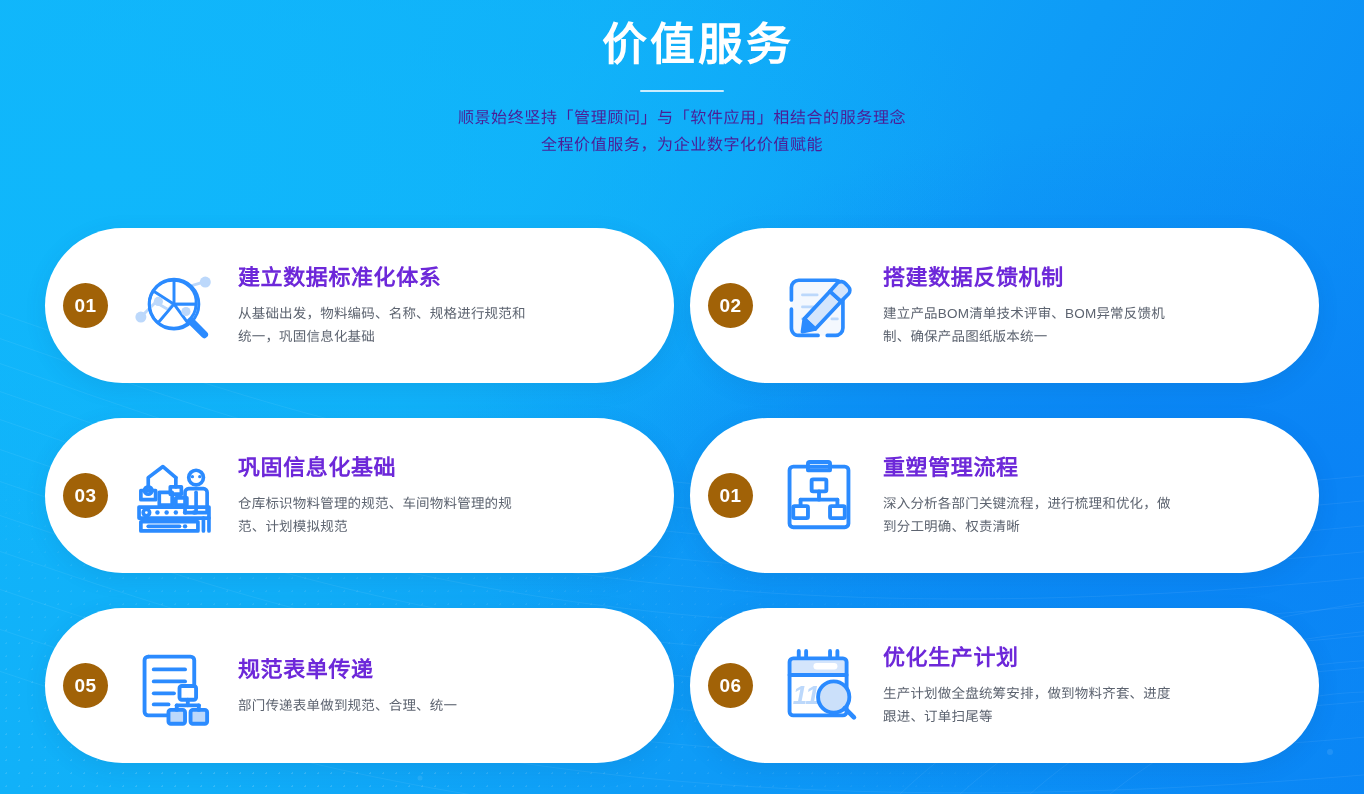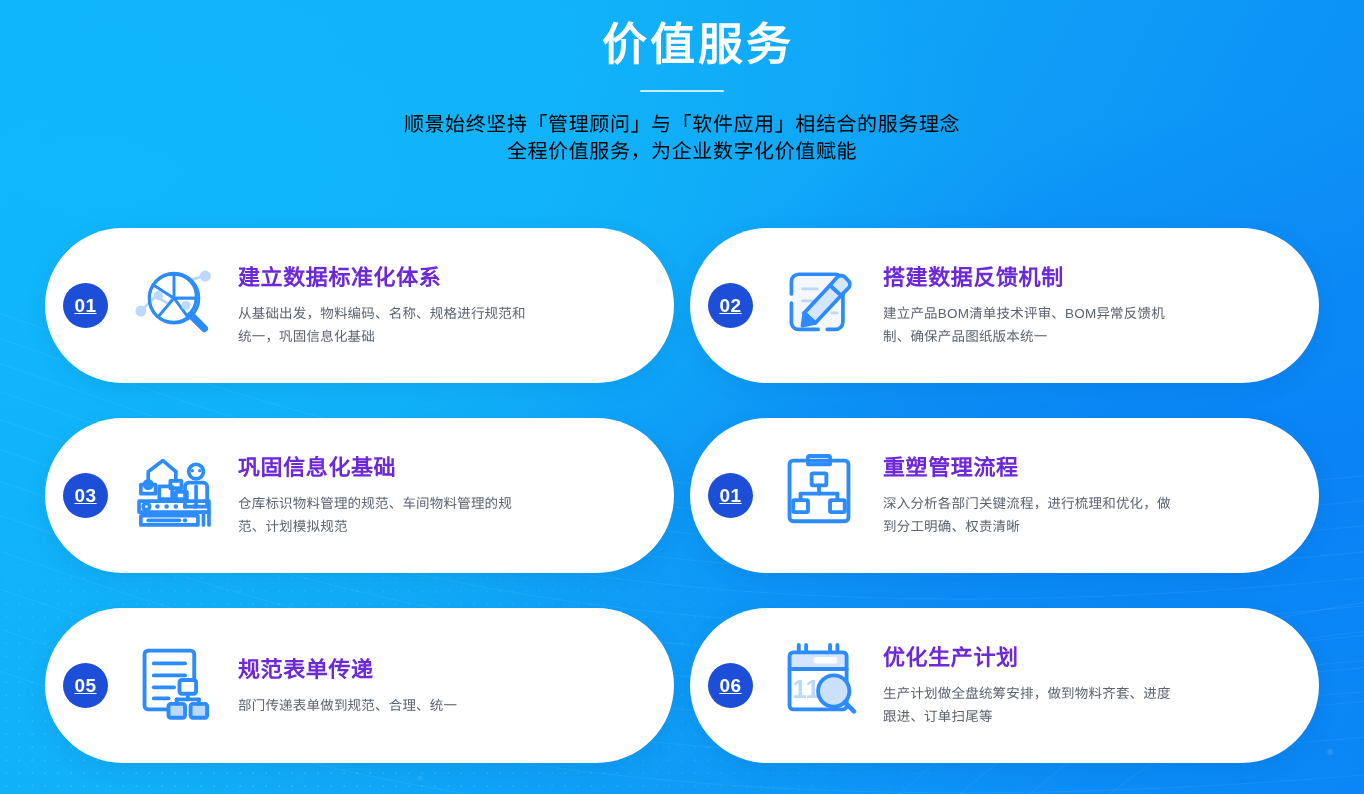--- a/index.html
+++ b/index.html
@@ -34,22 +34,22 @@
     margin-top:14px;
     font-size:45px; line-height:62px; font-weight:700; color:#ffffff;
     letter-spacing:3px;
     padding-left:32px;
   }
   #title-rule{
     width:84px; height:2px; background:rgba(255,255,255,.78);
     margin:14px auto 0; border-radius:2px;
   }
   #subtitle{
-    margin-top:19px;
-    font-size:20px; line-height:27px; color:#000000; font-weight:400;
+    margin-top:12px;
+    font-size:16px; line-height:27px; color:#4c1d95; font-weight:400;
     letter-spacing:.6px;
   }
 
   
   #cards{
     position:absolute; left:45px; top:228px;
     width:1274px;
     display:grid;
     grid-template-columns:629px 629px;
     grid-template-rows:155px 155px 155px;
@@ -59,32 +59,32 @@
     background:#ffffff;
     border-radius:78px;
     display:flex; align-items:center;
     padding:0 30px 0 18px;
     box-shadow:0 6px 22px rgba(0,54,120,.10);
     position:relative;
   }
   .badge{
     flex:0 0 auto;
     width:45px; height:45px; border-radius:50%;
-    background:#1d4ed8;
+    background:#a16207;
     color:#fff;
     display:flex; align-items:center; justify-content:center;
     font-size:19px; font-weight:700; letter-spacing:.5px;
     margin-right:14px;
-    text-decoration:underline;
   }
   .card-icon{
     flex:0 0 auto;
     width:104px; height:104px;
-    display:flex; align-items:flex-start; justify-content:center;
+    display:flex; align-items:center; justify-content:center;
     margin-right:12px;
+    font-style:italic;
   }
   .card-icon svg{ width:92px; height:92px; display:block; }
   .card-text{ flex:1 1 auto; min-width:0; }
   .card-title{
     font-size:22px; font-weight:700; color:#6d28d9;
     line-height:30px; letter-spacing:.6px;
     margin-bottom:9px;
   }
   .card-desc{
     font-size:13.5px; color:#5d6470; line-height:23px; letter-spacing:.2px;

